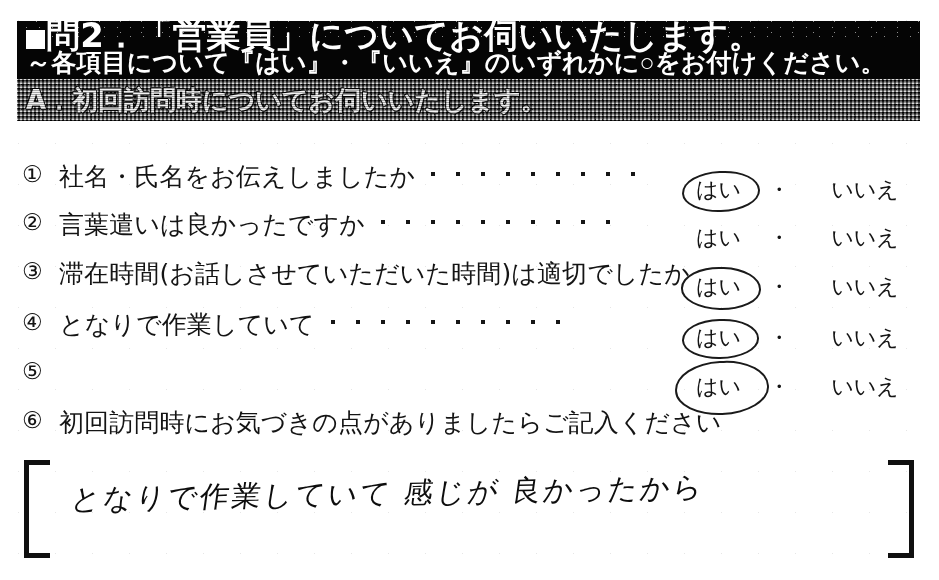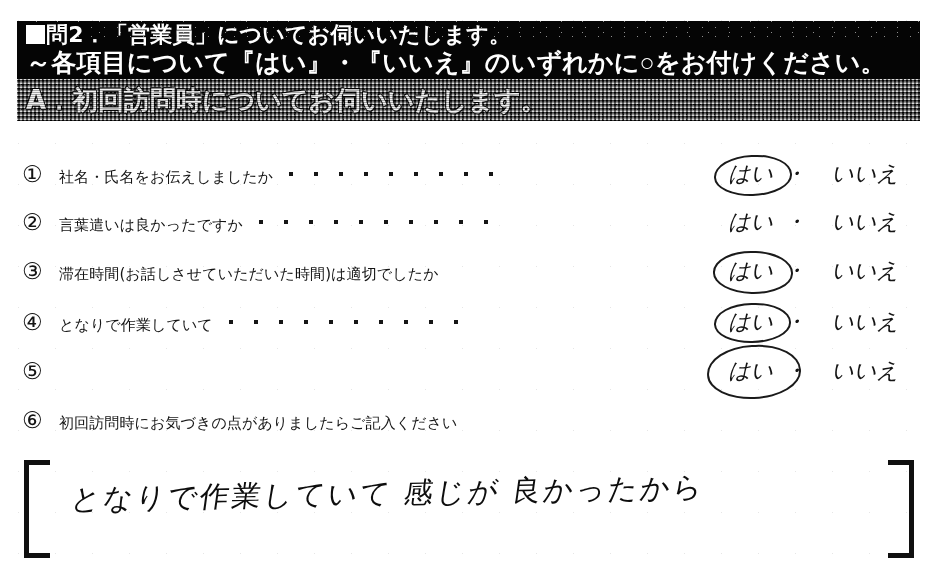--- a/index.html
+++ b/index.html
@@ -27,21 +27,21 @@
     box-sizing:border-box;
   }
   .header-line{
     position:absolute;
     left:9px;
     color:#ffffff;
     white-space:nowrap;
     font-weight:700;
     letter-spacing:0.2px;
   }
-  .header-line.l1{top:-1px;font-size:22px;line-height:30px;}
+  .header-line.l1{top:-1px;font-size:34px;line-height:30px;}
   .header-line.l2{top:27px;font-size:25px;line-height:29px;font-family:Liberation Serif, serif;}
   .hl-box{
     display:inline-block;
     width:19px;height:19px;
     background:#ffffff;
     vertical-align:-2px;
     margin-right:1px;
   }
 
   
@@ -103,21 +103,21 @@
   .q-num{
     width:42px;
     flex:0 0 42px;
     font-size:23px;
     line-height:26px;
     text-align:left;
     padding-left:5px;
     box-sizing:border-box;
   }
   .q-text{
-    font-size:15px;
+    font-size:25px;
     line-height:26px;
     white-space:nowrap;
     letter-spacing:0.1px;
     margin-top:6px;
   }
   .q-leader{
     display:flex;
     align-items:center;
     margin-left:16px;
     gap:0px;
@@ -126,25 +126,24 @@
     display:inline-block;
     width:4px;height:4px;
     background:#161616;
     margin-right:21px;
   }
   .q-leader i:last-child{margin-right:0;}
 
   .q-answer{
     position:absolute;
     right:5px;
-    top:0;height:44px;
+    top:16px;height:44px;
     display:flex;
     align-items:center;
-    gap:0;
-    font-style:italic;
+    gap:16px;
   }
   .ans{
     position:relative;
     font-size:22px;
     line-height:26px;
     white-space:nowrap;
     padding:0 3px;
   }
   .ans-sep{
     font-size:22px;

